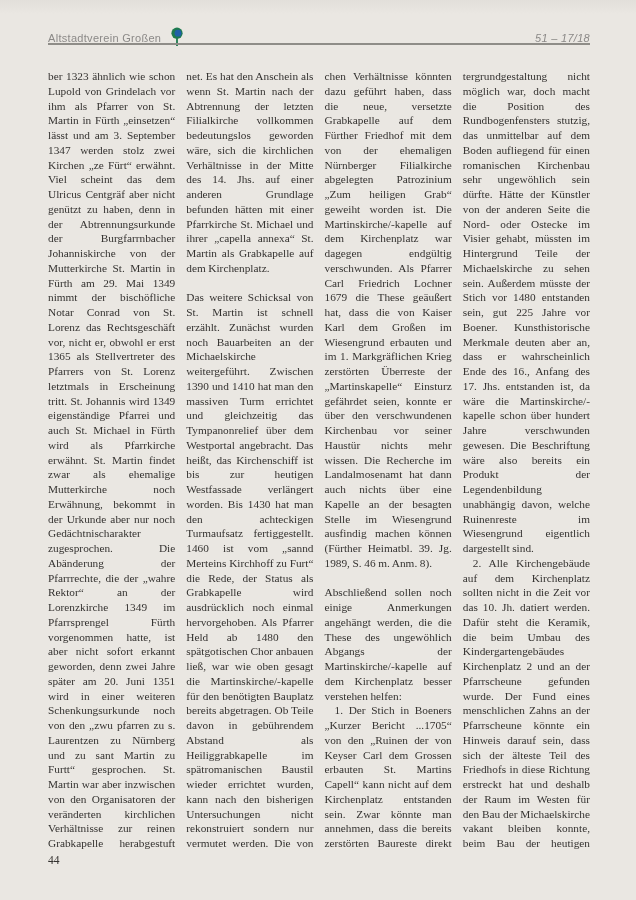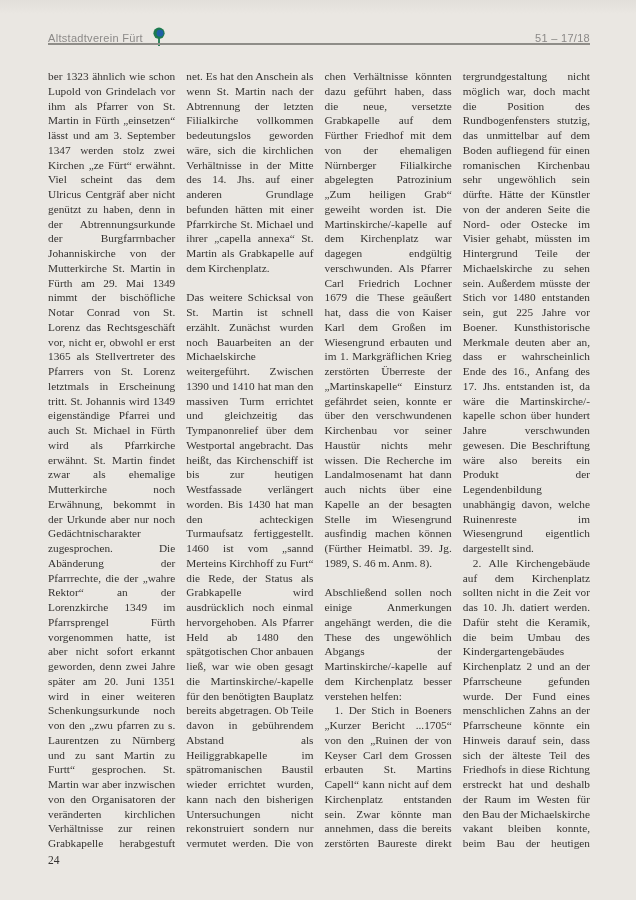--- a/index.html
+++ b/index.html
@@ -24,21 +24,21 @@
   }
   .header-row{
     position:absolute;top:23px;left:48px;right:46px;
     display:flex;align-items:flex-end;
     font-family:"Liberation Sans","DejaVu Sans",sans-serif;
     font-size:11px;letter-spacing:.3px;color:var(--header_text);
   }
   .pub{white-space:nowrap;}
   .logo{margin-left:9px;position:relative;top:3px;line-height:0;}
   .spacer{flex:1;}
-  .issue{white-space:nowrap;}
+  .issue{white-space:nowrap;font-style:italic;}
   .rule{
     position:absolute;top:43px;left:48px;right:46px;height:2px;
     background:var(--rule);
   }
   .columns{
     position:absolute;top:69px;left:48px;right:46px;bottom:46px;
     display:flex;gap:11px;overflow:hidden;
   }
   .col{
     flex:1;min-width:0;
@@ -55,21 +55,21 @@
     font-size:11.5px;color:var(--text);
     font-family:"Liberation Serif","DejaVu Serif",serif;
   }
 </style>
 </head>
 <body>
 
 <div class="page">
 
   <div class="header-row">
-    <span class="pub">Altstadtverein Fürt</span>
+    <span class="pub">Altstadtverein Großen</span>
     <span class="logo">
       <svg width="14" height="21" viewBox="0 0 14 21" aria-hidden="true">
         <line x1="7" y1="11" x2="7" y2="20" stroke="#1d7a4f" stroke-width="1.8"></line>
         <circle cx="7" cy="7.2" r="5.6" fill="#1d7a4f"></circle>
         <circle cx="8" cy="7.2" r="3.4" fill="#1f5fa8"></circle>
       </svg>
     </span>
     <span class="spacer"></span>
     <span class="issue">51 – 17/18</span>
   </div>
@@ -87,15 +87,15 @@
       <p>chen Verhältnisse könnten dazu geführt haben, dass die neue, versetzte Grabkapelle auf dem Fürther Friedhof mit dem von der ehemaligen Nürnberger Filialkirche abgelegten Patrozinium „Zum heiligen Grab“ geweiht worden ist. Die Martinskirche/-kapelle auf dem Kirchenplatz war dagegen endgültig verschwunden. Als Pfarrer Carl Friedrich Lochner 1679 die These geäußert hat, dass die von Kaiser Karl dem Großen im Wiesengrund erbauten und im 1. Markgräflichen Krieg zerstörten Überreste der „Martinskapelle“ Einsturz gefährdet seien, konnte er über den verschwundenen Kirchenbau vor seiner Haustür nichts mehr wissen. Die Recherche im Landalmosenamt hat dann auch nichts über eine Kapelle an der besagten Stelle im Wiesengrund ausfindig machen können (Fürther Heimatbl. 39. Jg. 1989, S. 46 m. Anm. 8).</p>
       <p class="spaced">Abschließend sollen noch einige Anmerkungen angehängt werden, die die These des ungewöhlich Abgangs der Martinskirche/-kapelle auf dem Kirchenplatz besser verstehen helfen:</p>
       <p class="indented">1. Der Stich in Boeners „Kurzer Bericht ...1705“ von den „Ruinen der von Keyser Carl dem Grossen erbauten St. Martins Capell“ kann nicht auf dem Kirchenplatz entstanden sein. Zwar könnte man annehmen, dass die bereits zerstörten Baureste direkt an der Hangkante standen und damit eine Hin-</p>
     </div>
     <div class="col">
       <p>tergrundgestaltung nicht möglich war, doch macht die Position des Rundbogenfensters stutzig, das unmittelbar auf dem Boden aufliegend für einen romanischen Kirchenbau sehr ungewöhlich sein dürfte. Hätte der Künstler von der anderen Seite die Nord- oder Ostecke im Visier gehabt, müssten im Hintergrund Teile der Michaelskirche zu sehen sein. Außerdem müsste der Stich vor 1480 entstanden sein, gut 225 Jahre vor Boener. Kunsthistorische Merkmale deuten aber an, dass er wahrscheinlich Ende des 16., Anfang des 17. Jhs. entstanden ist, da wäre die Martinskirche/-kapelle schon über hundert Jahre verschwunden gewesen. Die Beschriftung wäre also bereits ein Produkt der Legendenbildung unabhängig davon, welche Ruinenreste im Wiesengrund eigentlich dargestellt sind.</p>
       <p class="indented">2. Alle Kirchengebäude auf dem Kirchenplatz sollten nicht in die Zeit vor das 10. Jh. datiert werden. Dafür steht die Keramik, die beim Umbau des Kindergartengebäudes Kirchenplatz 2 und an der Pfarrscheune gefunden wurde. Der Fund eines menschlichen Zahns an der Pfarrscheune könnte ein Hinweis darauf sein, dass sich der älteste Teil des Friedhofs in diese Richtung erstreckt hat und deshalb der Raum im Westen für den Bau der Michaelskirche vakant bleiben konnte, beim Bau der heutigen Pfarrgebäude dieses alte Friedhofsareal aber nicht mehr bekannt war. Ein beson-</p>
     </div>
   </main>
 
-  <span class="page-number">24</span>
+  <span class="page-number">44</span>
 
 </div>
 
 </body></html>

